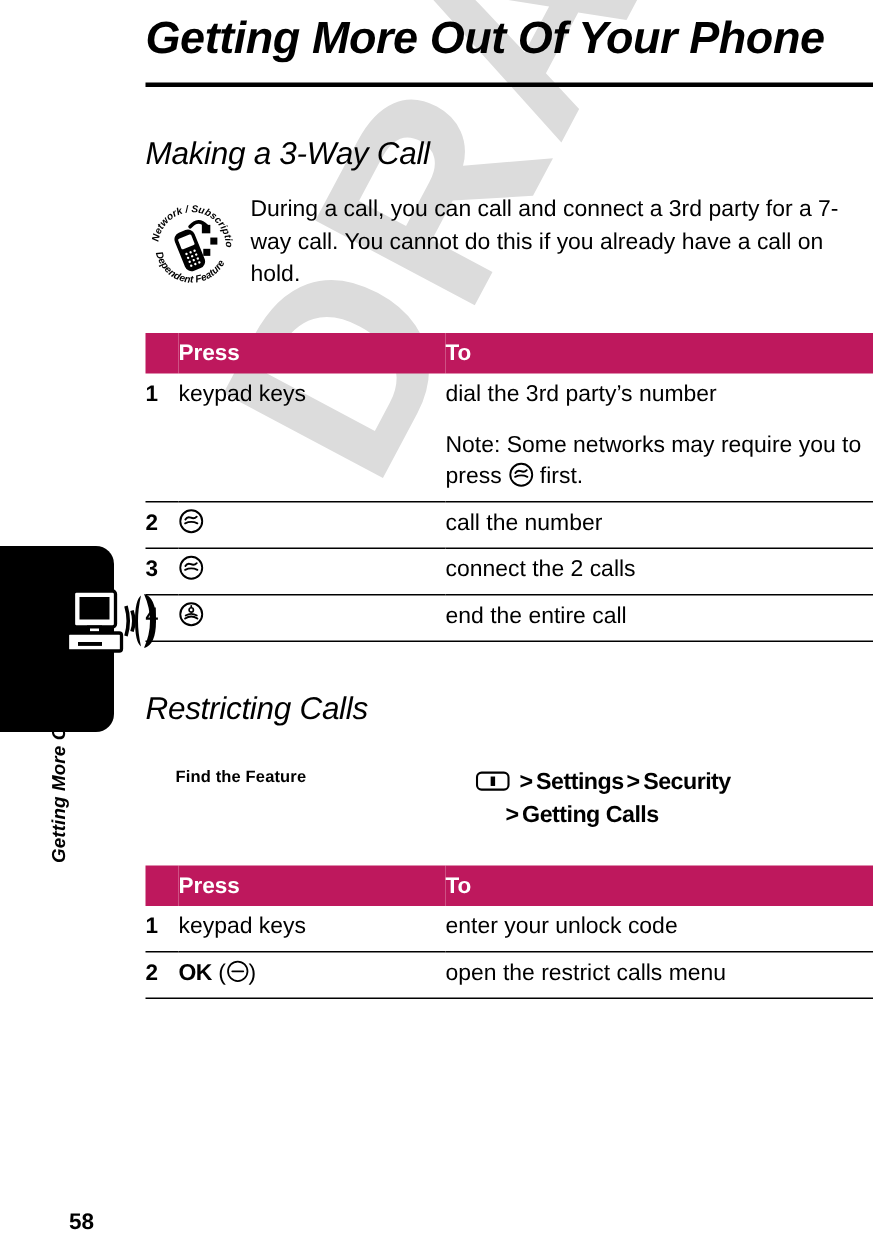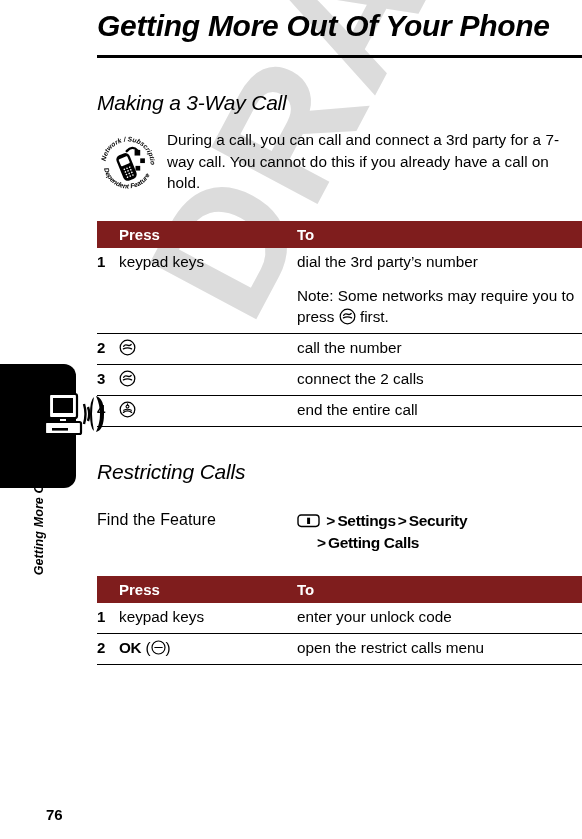--- a/index.html
+++ b/index.html
@@ -146,21 +146,21 @@
   }
 
   
   .press-table {
     width: 485px;
     border-collapse: collapse;
     margin-top: 22px;
     table-layout: fixed;
   }
   .press-table thead th {
-    background: #7f1d1d;
+    background: #be185d;
     color: #ffffff;
     text-align: left;
     font-size: 15px;
     font-weight: bold;
     padding: 3px 0 4px 0;
     height: 20px;
   }
   .press-table th.c-num { width: 22px; }
   .press-table th.c-press { width: 178px; }
   .press-table th.c-to { width: 285px; }
@@ -196,24 +196,25 @@
   }
 
   
   .fft {
     display: flex;
     align-items: flex-start;
     margin-top: 26px;
   }
   .fft-label {
     flex: 0 0 200px;
-    font-size: 16px;
-    font-weight: normal;
+    font-size: 11px;
+    font-weight: bold;
     letter-spacing: 0.1px;
     padding-top: 1px;
+    margin-left: 20px;
   }
   .fft-path {
     font-size: 15.5px;
     line-height: 1.42;
   }
   .fft-path .gt { font-weight: bold; padding: 0 2px; }
   .fft-row2 { padding-left: 18px; }
 
   
   .key-ico {
@@ -244,21 +245,21 @@
   <rect x="8" y="36" width="16" height="2.6" fill="#000000"></rect>
 
   <path d="M40 12 q3 10 0 20" fill="none" stroke="#000" stroke-width="2.4"></path>
   <path d="M44 15 q2.4 7 0 14" fill="none" stroke="#000" stroke-width="2.4"></path>
 
   <path d="M52 4 q8 2 8 18 q0 16 -8 18 q4 -9 4 -18 q0 -9 -4 -18 z" fill="#000000"></path>
   <path d="M50 5 q-4 3 -4 17 q0 14 4 17 q-2 -9 -2 -17 q0 -8 2 -17 z" fill="#000000"></path>
 </svg>
 
 <div id="side-caption">Getting More Out Of Your Phone</div>
-<div id="page-number">76</div>
+<div id="page-number">58</div>
 
 <div id="content">
 
   <h1 class="chapter-title">Getting More Out Of Your Phone</h1>
   <hr class="rule-heavy">
 
   <h2 class="section-title">Making a 3-Way Call</h2>
 
   <div class="body-block">
     <div class="feature-badge">

